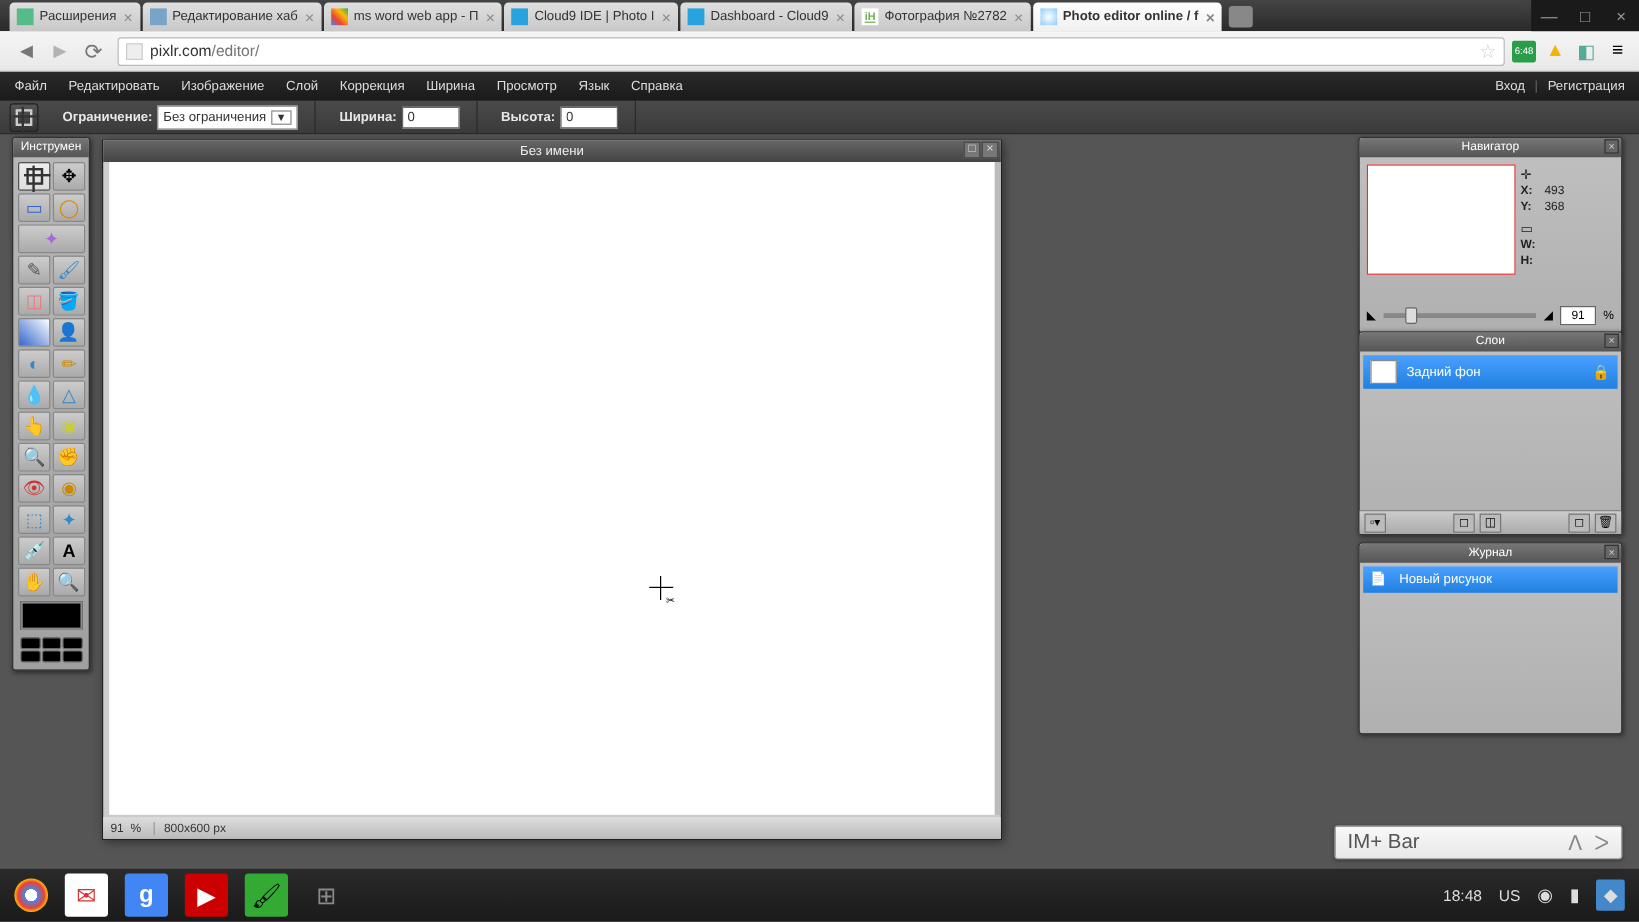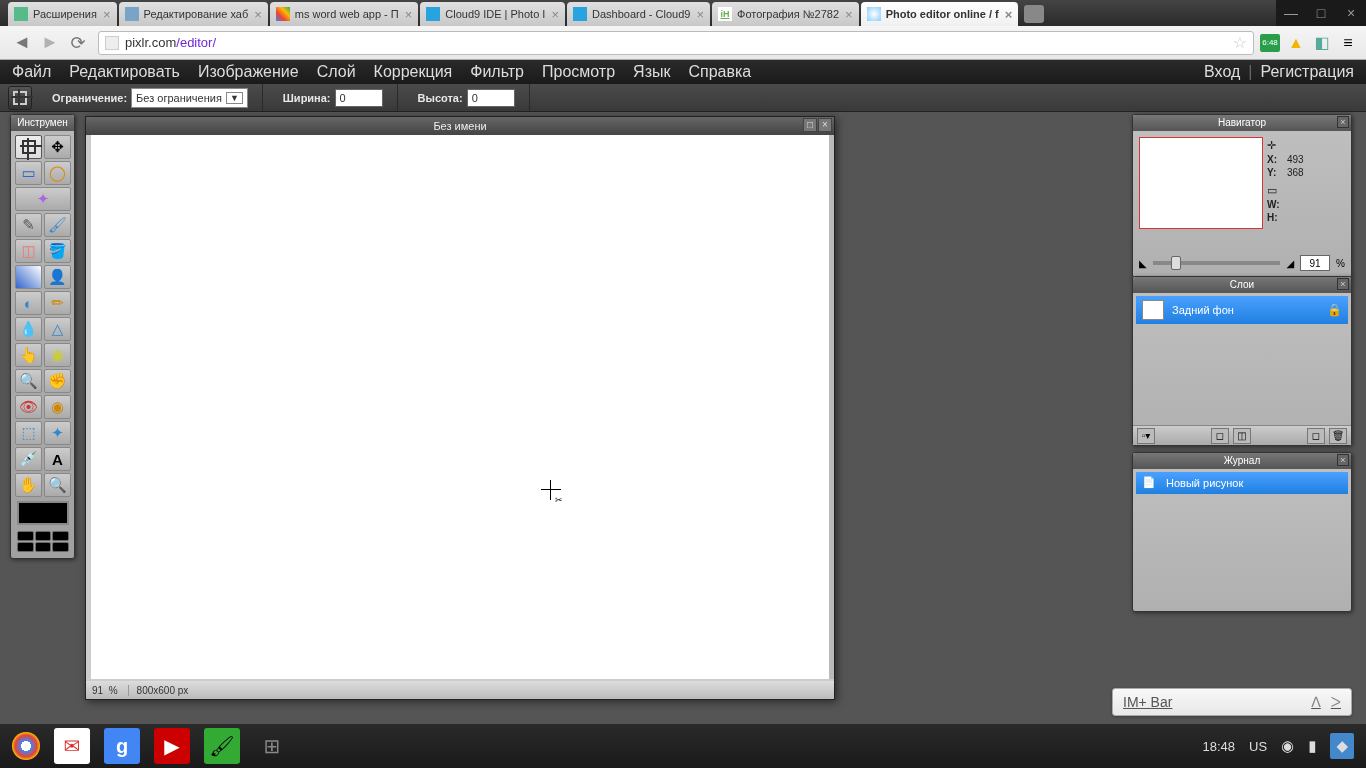--- a/index.html
+++ b/index.html
@@ -14,26 +14,26 @@
 .tab.active { background: linear-gradient(to bottom, #fff, #f0f0f0); font-weight: bold; }
 .tab .favicon { width: 14px; height: 14px; margin-right: 5px; flex-shrink: 0; }
 .tab .tab-close { margin-left: 6px; color: #888; font-size: 13px; }
 .tab-title { overflow: hidden; text-overflow: ellipsis; flex: 1; }
 .new-tab-btn { width: 20px; height: 18px; background: #888; border-radius: 3px; margin-left: 4px; margin-bottom: 3px; cursor: pointer; }
 
 .addr-bar { height: 34px; background: linear-gradient(to bottom, #f5f5f5, #e8e8e8); display: flex; align-items: center; padding: 0 8px; border-bottom: 1px solid #aaa; }
 .nav-btn { width: 28px; height: 28px; display: flex; align-items: center; justify-content: center; color: #777; font-size: 18px; cursor: pointer; }
 .url-box { flex: 1; height: 24px; background: #fff; border: 1px solid #bbb; border-radius: 3px; display: flex; align-items: center; padding: 0 6px; margin: 0 6px; font-size: 13px; color: #333; }
 .url-box .proto-icon { width: 14px; height: 14px; margin-right: 6px; background: #eee; border: 1px solid #ccc; }
-.url-highlight { color: #6d28d9; }
+.url-highlight { color: #737373; }
 .addr-icons { display: flex; gap: 6px; align-items: center; }
 .addr-icon { width: 20px; height: 18px; display: flex; align-items: center; justify-content: center; }
 
 
-.app-menubar { height: 24px; background: linear-gradient(to bottom, #2a2a2a, #1a1a1a); display: flex; align-items: center; padding: 0 12px; color: #ddd; font-size: 16px; justify-content: space-between; }
+.app-menubar { height: 24px; background: linear-gradient(to bottom, #2a2a2a, #1a1a1a); display: flex; align-items: center; padding: 0 12px; color: #ddd; font-size: 11px; justify-content: space-between; }
 .menu-left { display: flex; gap: 18px; }
 .menu-right { display: flex; gap: 8px; }
 .menu-item { cursor: pointer; }
 .menu-sep { color: #666; }
 
 
 .options-bar { height: 28px; background: linear-gradient(to bottom, #4a4a4a, #3a3a3a); display: flex; align-items: center; padding: 0 8px; color: #ddd; font-size: 11px; gap: 20px; border-bottom: 1px solid #222; }
 .opt-tool-icon { width: 24px; height: 24px; background: linear-gradient(to bottom, #555, #333); border: 1px solid #222; border-radius: 3px; display: flex; align-items: center; justify-content: center; }
 .opt-group { display: flex; align-items: center; gap: 4px; border-right: 1px solid #2a2a2a; padding-right: 14px; height: 100%; }
 .opt-label { font-weight: bold; color: #e8e8e8; }
@@ -93,21 +93,21 @@
 .layer-lock { margin-left: auto; font-size: 12px; }
 .layers-footer { position: absolute; bottom: 0; left: 0; right: 0; height: 20px; background: linear-gradient(to bottom, #ccc, #aaa); display: flex; align-items: center; padding: 0 4px; gap: 4px; border-top: 1px solid #888; }
 .layer-btn { width: 18px; height: 16px; background: #bbb; border: 1px solid #777; font-size: 10px; text-align: center; line-height: 14px; cursor: pointer; }
 .layer-btn-spacer { flex: 1; }
 
 .history-panel { top: 340px; height: 160px; }
 .history-item { display: flex; align-items: center; height: 22px; background: linear-gradient(to bottom, #4aa0ff, #2080e0); margin: 3px; padding: 0 6px; gap: 8px; color: #fff; font-size: 11px; cursor: pointer; }
 .history-icon { width: 16px; height: 14px; }
 
 
-.im-bar { position: absolute; right: 14px; top: 576px; width: 240px; height: 28px; background: linear-gradient(to bottom, #f8f8f8, #e8e8e8); border: 1px solid #aaa; border-radius: 3px; display: flex; align-items: center; padding: 0 10px; font-size: 14px; color: #555; box-shadow: 0 1px 3px rgba(0,0,0,0.3); text-decoration: underline; }
+.im-bar { position: absolute; right: 14px; top: 576px; width: 240px; height: 28px; background: linear-gradient(to bottom, #f8f8f8, #e8e8e8); border: 1px solid #aaa; border-radius: 3px; display: flex; align-items: center; padding: 0 10px; font-size: 17px; color: #555; box-shadow: 0 1px 3px rgba(0,0,0,0.3); }
 .im-bar-arrows { margin-left: auto; display: flex; gap: 10px; color: #888; cursor: pointer; }
 
 
 .taskbar { position: absolute; bottom: 0; left: 0; right: 0; height: 44px; background: linear-gradient(to bottom, #2a2a2a, #1a1a1a); display: flex; align-items: center; padding: 0 12px; gap: 14px; }
 .task-icon { width: 36px; height: 36px; display: flex; align-items: center; justify-content: center; font-size: 20px; cursor: pointer; border-radius: 3px; }
 .task-tray { margin-left: auto; display: flex; align-items: center; gap: 14px; color: #ddd; font-size: 13px; }
 .tray-icon { font-size: 15px; }
 
 
 .ico-crop { width: 14px; height: 14px; border: 2px solid #333; position: relative; }
@@ -187,21 +187,21 @@
   </div>
 </div>
 
 <div class="app-menubar">
   <div class="menu-left">
     <span class="menu-item">Файл</span>
     <span class="menu-item">Редактировать</span>
     <span class="menu-item">Изображение</span>
     <span class="menu-item">Слой</span>
     <span class="menu-item">Коррекция</span>
-    <span class="menu-item">Фильтр</span>
+    <span class="menu-item">Ширина</span>
     <span class="menu-item">Просмотр</span>
     <span class="menu-item">Язык</span>
     <span class="menu-item">Справка</span>
   </div>
   <div class="menu-right">
     <span class="menu-item">Вход</span>
     <span class="menu-sep">|</span>
     <span class="menu-item">Регистрация</span>
   </div>
 </div>

